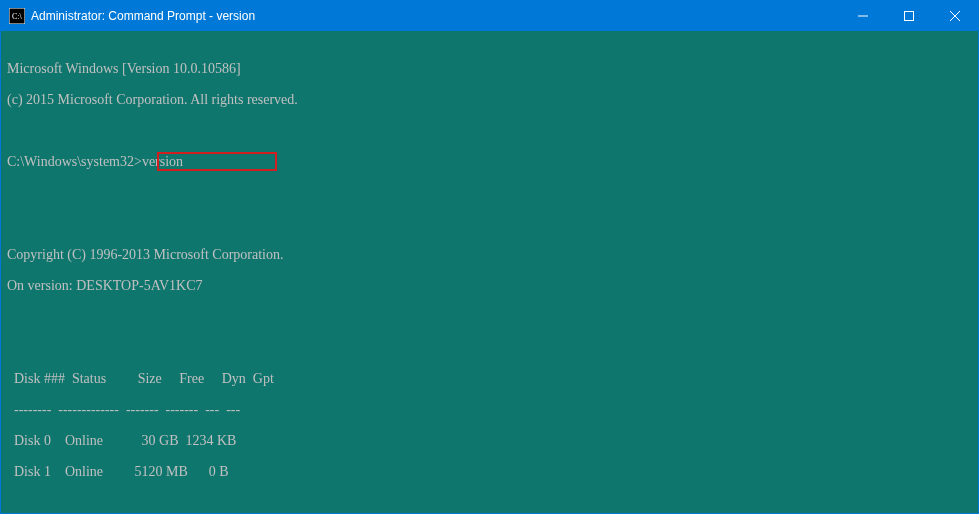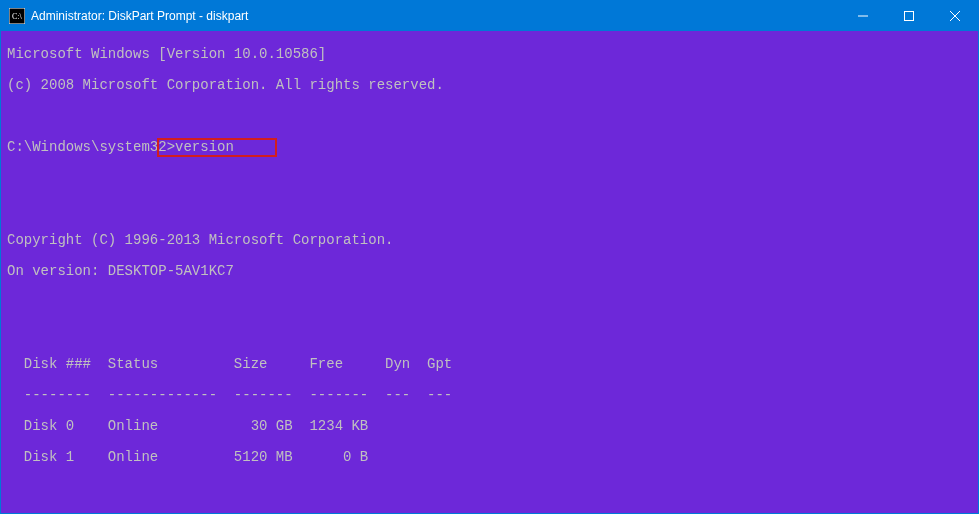--- a/index.html
+++ b/index.html
@@ -35,46 +35,47 @@
   .titlebar .buttons { display: flex; height: 100%; }
   .titlebar .btn {
     width: 46px;
     height: 100%;
     display: flex;
     align-items: center;
     justify-content: center;
     color: #fff;
   }
   .terminal {
-    background: #6d28d9;
-    padding: 0 6px;
+    background: #0f766e;
+    padding: 14px 6px;
     line-height: 15.5px;
     white-space: pre;
     position: relative;
     height: calc(100% - 30px);
+    font-family: Liberation Serif, serif;
   }
   .line { height: 15.5px; position: relative; }
   .hl {
     border: 2px solid #d21e1e;
     position: absolute;
     pointer-events: none;
   }
 </style>
 </head>
 <body>
 
 <div class="titlebar">
   <span class="icon">
     <svg width="16" height="16" viewBox="0 0 16 16">
       <rect x="0" y="0" width="16" height="16" fill="#000"></rect>
       <rect x="0" y="0" width="16" height="16" fill="none" stroke="#fff" stroke-width="1"></rect>
       <text x="3" y="11" font-size="8" font-family="Consolas" fill="#fff">C:\</text>
     </svg>
   </span>
-  <span class="title">Administrator: DiskPart Prompt - diskpart</span>
+  <span class="title">Administrator: Command Prompt - version</span>
   <div class="buttons">
     <div class="btn">
       <svg width="10" height="10" viewBox="0 0 10 10">
           <line x1="0" y1="5" x2="10" y2="5" stroke="#fff" stroke-width="1"></line>
         </svg>
     </div>
     <div class="btn">
       <svg width="10" height="10" viewBox="0 0 10 10">
           <rect x="0.5" y="0.5" width="9" height="9" fill="none" stroke="#fff" stroke-width="1"></rect>
         </svg>
@@ -83,21 +84,21 @@
       <svg width="10" height="10" viewBox="0 0 10 10">
           <line x1="0" y1="0" x2="10" y2="10" stroke="#fff" stroke-width="1"></line>
           <line x1="10" y1="0" x2="0" y2="10" stroke="#fff" stroke-width="1"></line>
         </svg>
     </div>
   </div>
 </div>
 
 <div class="terminal">
 <div class="line">Microsoft Windows [Version 10.0.10586]</div>
-<div class="line">(c) 2008 Microsoft Corporation. All rights reserved.</div>
+<div class="line">(c) 2015 Microsoft Corporation. All rights reserved.</div>
 <div class="line"></div>
 <div class="line"><span>C:\Windows\system32&gt;</span><span>version</span><div class="hl" style="left:150px; top:-2px; width:120px; height:19px;"></div></div>
 <div class="line"></div>
 <div class="line"></div>
 <div class="line">Copyright (C) 1996-2013 Microsoft Corporation.</div>
 <div class="line">On version: DESKTOP-5AV1KC7</div>
 <div class="line"></div>
 <div class="line"></div>
 <div class="line">  Disk ###  Status         Size     Free     Dyn  Gpt</div>
 <div class="line">  --------  -------------  -------  -------  ---  ---</div>

